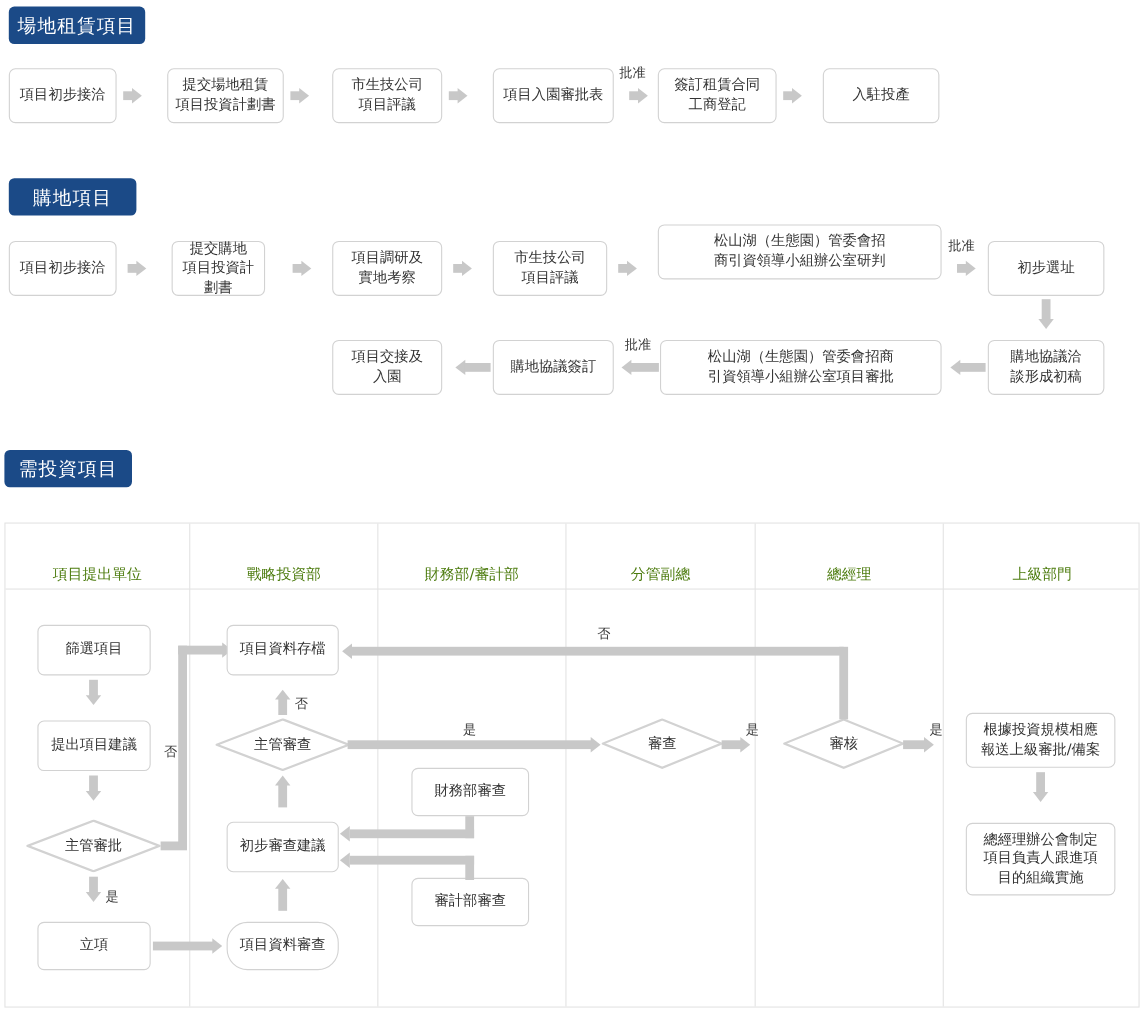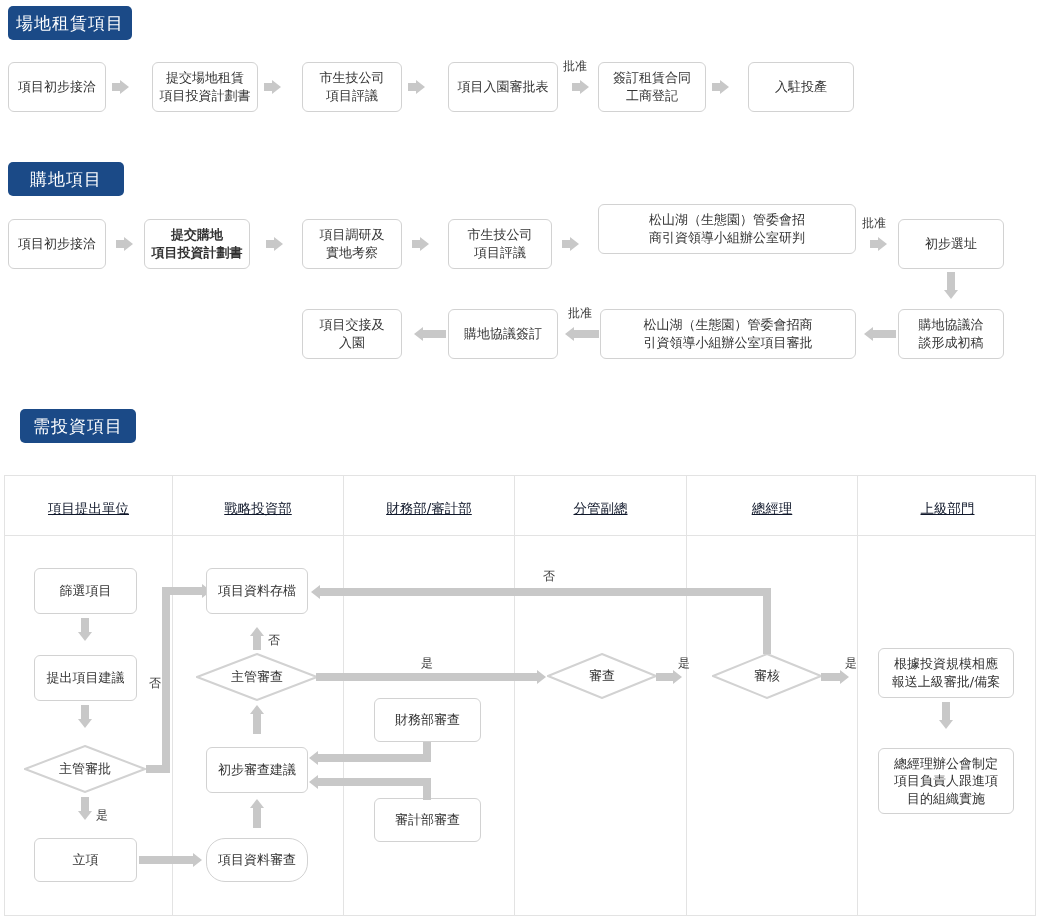--- a/index.html
+++ b/index.html
@@ -88,23 +88,23 @@
   .lane-head{
     position:absolute;left:0;top:0;
     width:100%;height:60px;
     border-bottom:1px solid #e3e3e3;
     box-sizing:border-box;
   }
   .lane-col-sep{
     position:absolute;top:0;width:1px;height:439px;background:#e3e3e3;
   }
   .lane-title{
-    position:absolute;top:3px;height:60px;
+    position:absolute;top:16px;height:60px;
     display:flex;align-items:center;justify-content:center;
-    font-size:13.5px;color:#0f172a;text-decoration:underline;
+    font-size:13.5px;color:#4d7c0f;
   }
 
   
   .dia{
     position:absolute;
     display:flex;align-items:center;justify-content:center;
     font-size:13px;color:#333;
   }
   .dia .dshape{
     position:absolute;left:0;top:0;width:100%;height:100%;
@@ -143,21 +143,21 @@
   <div class="shaft-h" style="left:712px;top:83px;width:10px;"></div>
 
   <div class="fbox" style="left:748px;top:62px;width:106px;height:50px;">入駐投產</div>
 
   <div class="badge" style="left:8px;top:162px;width:116px;height:34px;">購地項目</div>
 
   <div class="fbox" style="left:8px;top:219px;width:98px;height:50px;">項目初步接洽</div>
   <div class="arrow-r" style="left:124px;top:237px;"></div>
   <div class="shaft-h" style="left:116px;top:240px;width:10px;"></div>
 
-  <div class="fbox" style="left:144px;top:219px;width:106px;height:50px;font-weight:bold;">提交購地
+  <div class="fbox" style="left:156px;top:219px;width:85px;height:50px;">提交購地
 項目投資計劃書</div>
   <div class="arrow-r" style="left:274px;top:237px;"></div>
   <div class="shaft-h" style="left:266px;top:240px;width:10px;"></div>
 
   <div class="fbox" style="left:302px;top:219px;width:100px;height:50px;">項目調研及
 實地考察</div>
   <div class="arrow-r" style="left:420px;top:237px;"></div>
   <div class="shaft-h" style="left:412px;top:240px;width:10px;"></div>
 
   <div class="fbox" style="left:448px;top:219px;width:104px;height:50px;">市生技公司
@@ -187,21 +187,21 @@
   <div class="arrow-l" style="left:565px;top:327px;"></div>
   <div class="shaft-h" style="left:573px;top:330px;width:26px;"></div>
 
   <div class="fbox" style="left:448px;top:309px;width:110px;height:50px;">購地協議簽訂</div>
   <div class="arrow-l" style="left:414px;top:327px;"></div>
   <div class="shaft-h" style="left:422px;top:330px;width:24px;"></div>
 
   <div class="fbox" style="left:302px;top:309px;width:100px;height:50px;">項目交接及
 入園</div>
 
-  <div class="badge" style="left:20px;top:409px;width:116px;height:34px;">需投資項目</div>
+  <div class="badge" style="left:4px;top:409px;width:116px;height:34px;">需投資項目</div>
 
   <div class="lane-table">
     <div class="lane-head"></div>
     <div class="lane-col-sep" style="left:167px;"></div>
     <div class="lane-col-sep" style="left:338px;"></div>
     <div class="lane-col-sep" style="left:509px;"></div>
     <div class="lane-col-sep" style="left:681px;"></div>
     <div class="lane-col-sep" style="left:852px;"></div>
 
     <div class="lane-title" style="left:0;width:167px;">項目提出單位</div>

